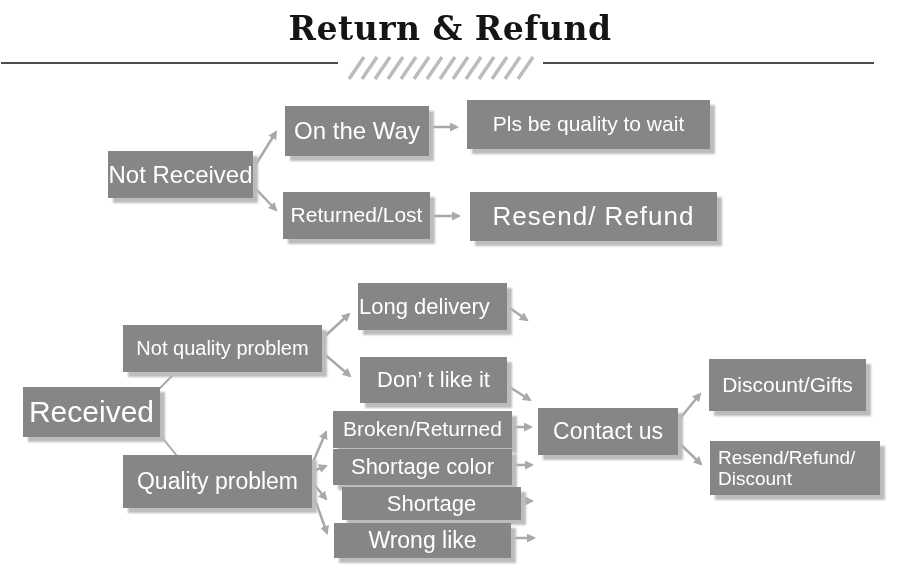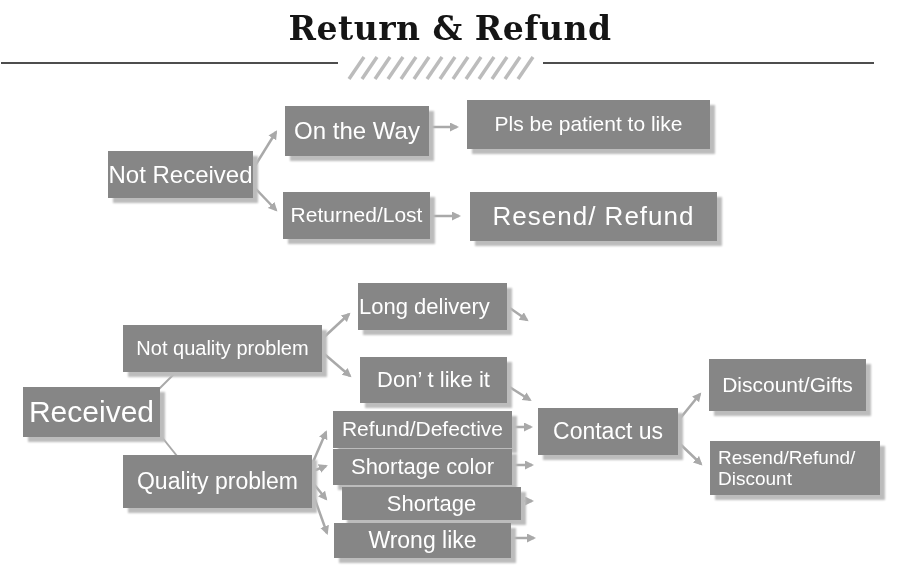--- a/index.html
+++ b/index.html
@@ -91,37 +91,37 @@
 
       <line x1="678" y1="421" x2="700" y2="394" marker-end="url(#ah)"></line>
       <line x1="678" y1="442" x2="701" y2="464" marker-end="url(#ah)"></line>
     </g>
   </svg>
 
   <div class="node" style="left:108px;top:151px;width:145px;height:47px;font-size:24px">Not Received</div>
 
   <div class="node" style="left:285px;top:106px;width:144px;height:50px;font-size:24px">On the Way</div>
 
-  <div class="node" style="left:467px;top:100px;width:243px;height:49px;font-size:21px">Pls be patient to like</div>
+  <div class="node" style="left:467px;top:100px;width:243px;height:49px;font-size:21px">Pls be quality to wait</div>
 
   <div class="node" style="left:283px;top:192px;width:147px;height:47px;font-size:21px">Returned/Lost</div>
 
   <div class="node" style="left:470px;top:192px;width:247px;height:49px;font-size:26px;letter-spacing:1px">Resend/ Refund</div>
 
   <div class="node" style="left:23px;top:387px;width:137px;height:50px;font-size:30px">Received</div>
 
   <div class="node" style="left:123px;top:325px;width:199px;height:47px;font-size:20px">Not quality problem</div>
 
   <div class="node" style="left:123px;top:455px;width:189px;height:53px;font-size:23px">Quality problem</div>
 
   <div class="node flush-left" style="left:358px;top:283px;width:148px;height:47px;font-size:22px">Long delivery</div>
 
   <div class="node" style="left:360px;top:357px;width:147px;height:46px;font-size:22px">Don’ t like it</div>
 
-  <div class="node" style="left:333px;top:411px;width:179px;height:37px;font-size:21px">Refund/Defective</div>
+  <div class="node" style="left:333px;top:411px;width:179px;height:37px;font-size:21px">Broken/Returned</div>
 
   <div class="node" style="left:333px;top:449px;width:179px;height:36px;font-size:22px">Shortage color</div>
 
   <div class="node" style="left:342px;top:487px;width:179px;height:33px;font-size:22px">Shortage</div>
 
   <div class="node" style="left:334px;top:523px;width:177px;height:35px;font-size:23px">Wrong like</div>
 
   <div class="node" style="left:538px;top:408px;width:140px;height:47px;font-size:23px">Contact us</div>
 
   <div class="node" style="left:709px;top:359px;width:157px;height:52px;font-size:21px">Discount/Gifts</div>

